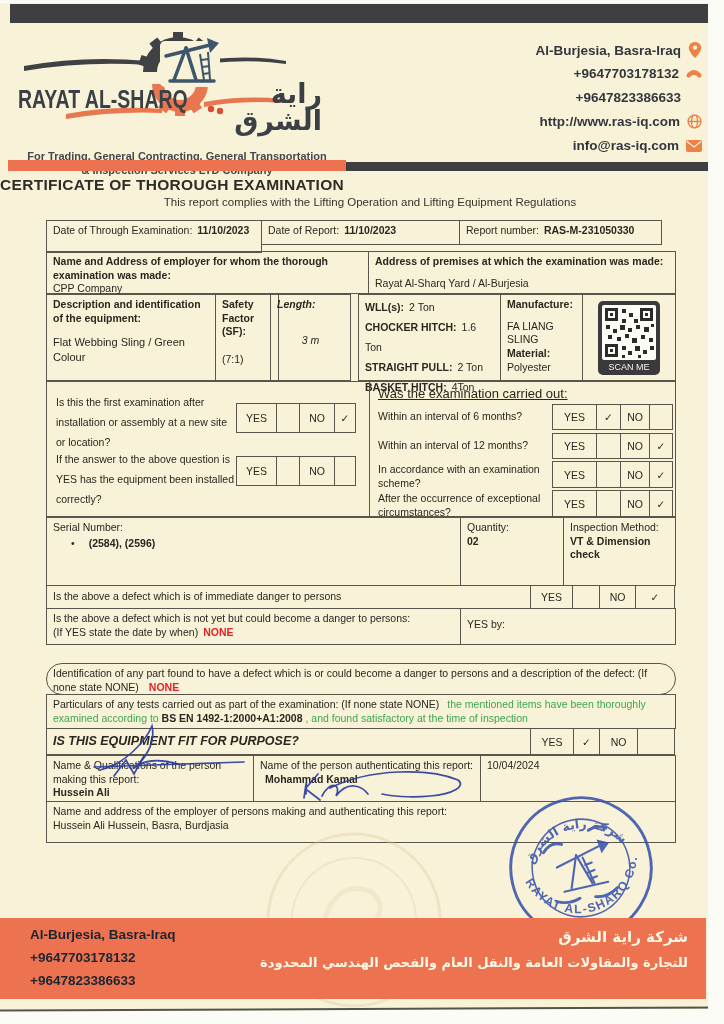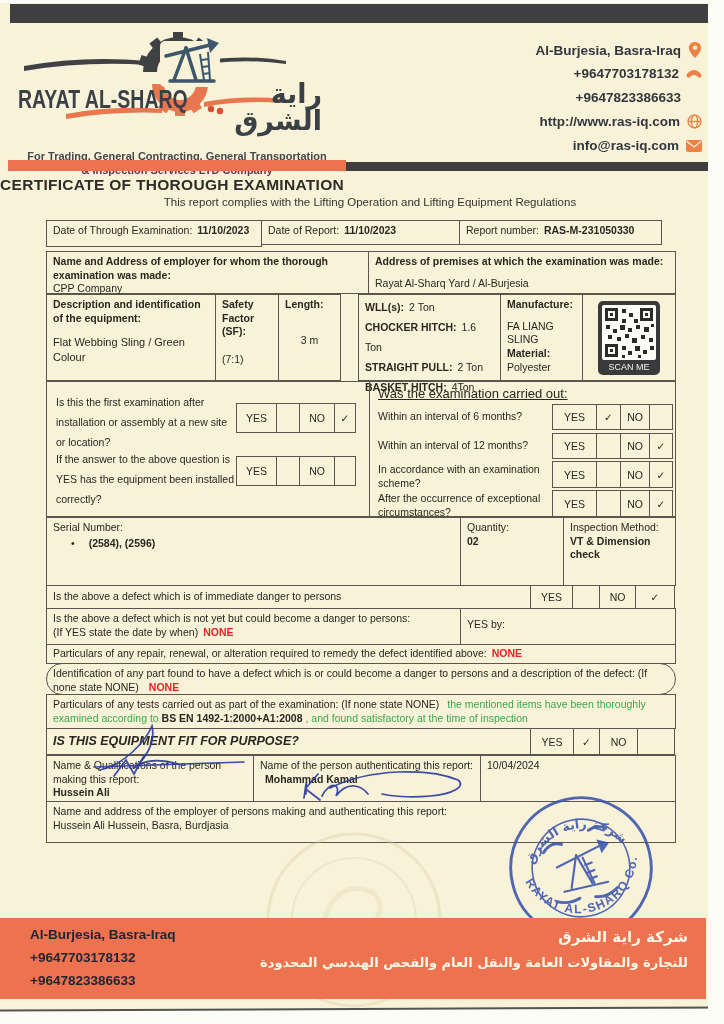--- a/index.html
+++ b/index.html
@@ -109,21 +109,21 @@
         <path d="M1,1.5 L8,7 L15,1.5" stroke="#f8f2d9" stroke-width="1.3" fill="none"></path>
       </svg>
   </div>
 
   <div class="abs" style="left:8px;top:160px;width:338px;height:11px;background:#ec7250;"></div>
   <div class="abs" style="left:346px;top:162px;width:364px;height:9px;background:#3f3f41;"></div>
 
   <div class="abs" style="left:0;top:176px;width:724px;text-align:left;font-size:15.5px;font-weight:bold;color:#2d2d28;letter-spacing:.3px;">CERTIFICATE OF THOROUGH EXAMINATION</div>
   <div class="abs" style="left:0;top:196px;width:724px;text-align:center;font-size:11.5px;color:#35342d;padding-left:8px;">This report complies with the Lifting Operation and Lifting Equipment Regulations</div>
 
-  <div class="cell" style="left:46px;top:220px;width:216px;height:27px;">
+  <div class="cell" style="left:46px;top:220px;width:216px;height:33px;">
     <span>Date of Through Examination:</span><span class="v b">11/10/2023</span>
   </div>
   <div class="cell" style="left:261px;top:220px;width:199px;height:25px;">
     <span>Date of Report:</span><span class="v b">11/10/2023</span>
   </div>
   <div class="cell" style="left:459px;top:220px;width:203px;height:25px;">
     <span>Report number:</span><span class="v b">RAS-M-231050330</span>
   </div>
 
   <div class="cell" style="left:46px;top:251px;width:323px;height:43px;">
@@ -136,21 +136,21 @@
   </div>
 
   <div class="cell" style="left:46px;top:294px;width:170px;height:87px;">
     <div class="b">Description and identification of the equipment:</div>
     <div style="margin-top:10px;font-size:11px;">Flat Webbing Sling / Green Colour</div>
   </div>
   <div class="cell" style="left:215px;top:294px;width:64px;height:87px;">
     <div class="b">Safety Factor (SF):</div>
     <div style="margin-top:14px;">(7:1)</div>
   </div>
-  <div class="cell" style="left:278px;top:294px;width:63px;height:87px;">
+  <div class="cell" style="left:270px;top:294px;width:81px;height:87px;font-style:italic;">
     <div class="b">Length:</div>
     <div style="margin-top:22px;text-align:center;">3 m</div>
   </div>
   <div class="cell" style="left:358px;top:294px;width:143px;height:87px;line-height:1.9;">
     <div><span class="b">WLL(s):</span><span class="v">2 Ton</span></div>
     <div><span class="b">CHOCKER HITCH:</span><span class="v">1.6 Ton</span></div>
     <div><span class="b">STRAIGHT PULL:</span><span class="v">2 Ton</span></div>
     <div><span class="b">BASKET HITCH:</span><span class="v">4Ton</span></div>
   </div>
   <div class="cell" style="left:500px;top:294px;width:83px;height:87px;">
@@ -275,23 +275,20 @@
   </div>
 
   <div class="cell" style="left:46px;top:608px;width:415px;height:37px;">
     <div>Is the above a defect which is not yet but could become a danger to persons:</div>
     <div><span>(If YES state the date by when)</span><span class="red v">NONE</span></div>
   </div>
   <div class="cell" style="left:460px;top:608px;width:216px;height:37px;">
     <div style="margin-top:6px;">YES by:</div>
   </div>
 
-  <div class="cell" style="left:46px;top:644px;width:630px;height:20px;padding-top:2px;">
-    <span>Particulars of any repair, renewal, or alteration required to remedy the defect identified above:</span><span class="red v">NONE</span>
-  </div>
 
   <div class="cell" style="left:46px;top:663px;width:630px;height:32px;border-radius:16px;">
     <span>Identification of any part found to have a defect which is or could become a danger to persons and a description of the defect: (If none state NONE)</span><span class="red" style="margin-left:10px;">NONE</span>
   </div>
 
   <div class="cell" style="left:46px;top:694px;width:630px;height:35px;">
     <span>Particulars of any tests carried out as part of the examination: (If none state NONE)</span>
     <span class="green v">the mentioned items have  been thoroughly examined according to </span>
     <span class="b">BS EN 1492-1:2000+A1:2008</span>
     <span class="green"> , and found satisfactory at the time of inspection</span>

